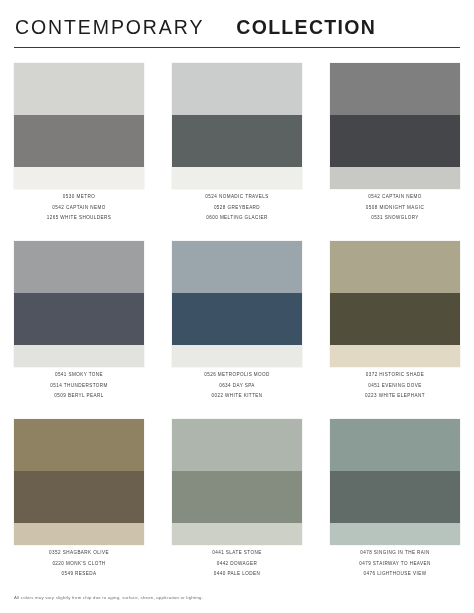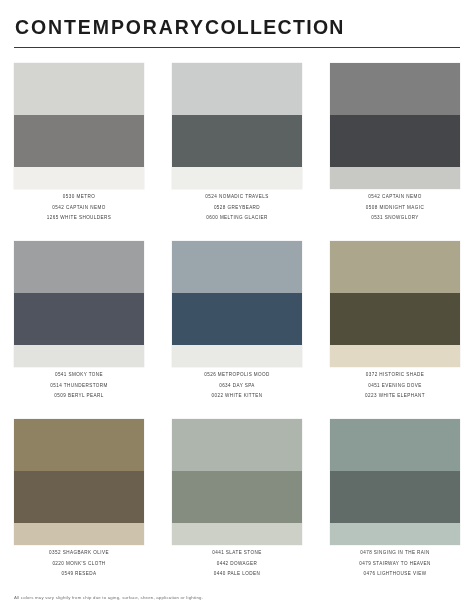--- a/index.html
+++ b/index.html
@@ -36,26 +36,27 @@
     font-size: 19.5px;
     letter-spacing: 1.9px;
     font-weight: 300;
     color: #1c1c1c;
     white-space: nowrap;
     line-height: 1.1;
     padding-left: 1px;
   }
 
   .title .thin {
-    font-weight: 700;
+    font-weight: 400;
   }
 
   .title .bold {
     font-weight: 700;
     letter-spacing: 1.3px;
+    margin-left: 32px;
   }
 
   .title-rule {
     margin-top: 9px;
     height: 1px;
     background: #3a3a3a;
     width: 100%;
   }
 
   

